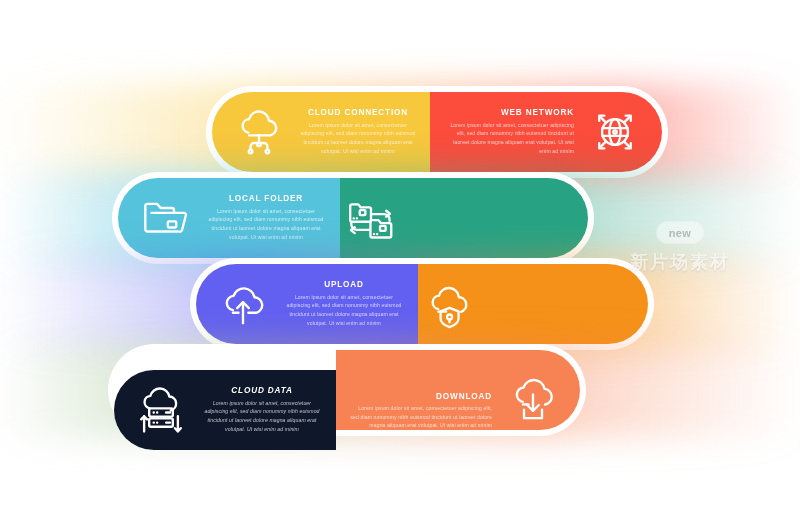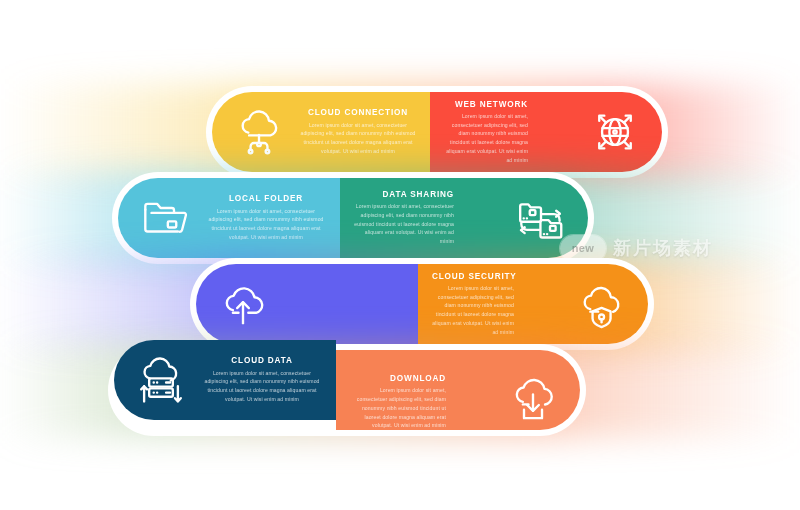--- a/index.html
+++ b/index.html
@@ -11,21 +11,21 @@
   #stage{position:absolute;inset:0;background:#fff;overflow:hidden;}
 
   
   .glow{position:absolute;height:96px;left:0;right:0;pointer-events:none;}
   .glow .g{position:absolute;top:0;bottom:0;width:100%;}
   .panel{
     position:relative;height:80px;box-sizing:border-box;
     display:flex;align-items:center;overflow:hidden;
   }
   .panel.left{border-radius:40px 0 0 40px;}
-  .panel.right{border-radius:0 40px 40px 0;gap:46px;}
+  .panel.right{border-radius:0 40px 40px 0;}
 
   
   .ringwrap{position:absolute;height:92px;box-sizing:border-box;background:#fff;}
   .ringwrap.left{border-radius:46px 0 0 46px;}
   .ringwrap.right{border-radius:0 46px 46px 0;}
 
   
   .icon{flex:0 0 auto;width:62px;height:62px;display:flex;align-items:center;justify-content:center;}
   .icon svg{width:54px;height:54px;display:block;}
   .txt{flex:1 1 auto;padding:0 6px;min-width:0;}
@@ -40,20 +40,21 @@
   .body{
     color:rgba(255,255,255,.72);font-size:5.1px;line-height:1.72;
     margin:0;letter-spacing:.12px;
   }
 
   
   #wm{
     position:absolute;left:560px;top:222px;width:240px;height:52px;
     display:flex;align-items:center;gap:7px;pointer-events:none;
     opacity:.62;
+    flex-direction:column;
   }
   #wm .bubble{
     width:46px;height:27px;border-radius:14px;background:rgba(255,255,255,.80);
     display:flex;align-items:center;justify-content:center;
     color:#9a9a9a;font-size:11px;font-weight:bold;letter-spacing:.3px;
     box-shadow:0 0 0 1px rgba(255,255,255,.55);
   }
   #wm .cn{
     color:rgba(255,255,255,.92);font-size:18px;font-weight:bold;letter-spacing:2px;
     text-shadow:0 1px 2px rgba(120,120,120,.35);white-space:nowrap;
@@ -114,24 +115,20 @@
      <path fill="none" stroke="#ffffff" stroke-width="2.1" stroke-linecap="round" stroke-linejoin="round" d="M12 19.5h29a1.6 1.6 0 0 1 1.55 2l-3.4 13.2a2 2 0 0 1-1.95 1.5"></path>
      <rect fill="none" stroke="#ffffff" stroke-width="2.1" stroke-linecap="round" stroke-linejoin="round" x="26.5" y="27" width="7.5" height="5.4" rx="1"></rect>
    </svg>
       </div>
       <div class="txt">
         <div class="title">LOCAL FOLDER</div>
         <div class="body">Lorem ipsum dolor sit amet, consectetuer adipiscing elit, sed diam nonummy nibh euismod tincidunt ut laoreet dolore magna aliquam erat volutpat. Ut wisi enim ad minim</div>
       </div>
     </div>
     <div class="panel right" style="position: absolute; top: 178px; left: 340px; width: 248px; background: rgb(39, 163, 131);">
-      <div class="txt">
-        <div class="title">DATA SHARING</div>
-        <div class="body">Lorem ipsum dolor sit amet, consectetuer adipiscing elit, sed diam nonummy nibh euismod tincidunt ut laoreet dolore magna aliquam erat volutpat. Ut wisi enim ad minim</div>
-      </div>
       <div class="icon">
         <svg viewBox="0 0 48 48">
      <path fill="none" stroke="#ffffff" stroke-width="2.1" stroke-linecap="round" stroke-linejoin="round" d="M5.5 17.5v-4a1.6 1.6 0 0 1 1.6-1.6h5.6l2 2.6h7.7a1.6 1.6 0 0 1 1.6 1.6v9.6a1.6 1.6 0 0 1-1.6 1.6H7.1a1.6 1.6 0 0 1-1.6-1.6z"></path>
      <rect fill="none" stroke="#ffffff" stroke-width="2.1" stroke-linecap="round" stroke-linejoin="round" x="14" y="17" width="5" height="4.4" rx=".8"></rect>
      <path fill="none" stroke="#ffffff" stroke-width="2.1" stroke-linecap="round" stroke-linejoin="round" d="M8.6 24.3h.1M11.4 24.3h.1"></path>
      <path fill="none" stroke="#ffffff" stroke-width="2.1" stroke-linecap="round" stroke-linejoin="round" d="M24.5 20.5h11a5 5 0 0 1 5 5v1"></path>
      <path fill="none" stroke="#ffffff" stroke-width="2.1" stroke-linecap="round" stroke-linejoin="round" d="M37.5 22.8l3.3-2.6-3.3-2.6"></path>
      <path fill="none" stroke="#ffffff" stroke-width="2.1" stroke-linecap="round" stroke-linejoin="round" d="M23.5 31.5v-4a1.6 1.6 0 0 1 1.6-1.6h5.6l2 2.6h7.7a1.6 1.6 0 0 1 1.6 1.6v9.6a1.6 1.6 0 0 1-1.6 1.6H25.1a1.6 1.6 0 0 1-1.6-1.6z"></path>
      <rect fill="none" stroke="#ffffff" stroke-width="2.1" stroke-linecap="round" stroke-linejoin="round" x="32" y="31" width="5" height="4.4" rx=".8"></rect>
      <path fill="none" stroke="#ffffff" stroke-width="2.1" stroke-linecap="round" stroke-linejoin="round" d="M26.6 38.3h.1M29.4 38.3h.1"></path>
@@ -147,42 +144,42 @@
     <div class="ringwrap right" style="top: 258px; left: 418px; width: 236px;"></div>
     <div class="panel left" style="position: absolute; top: 264px; left: 196px; width: 222px; background: rgb(98, 96, 240);">
       <div class="icon">
         <svg viewBox="0 0 48 48">
      <path fill="none" stroke="#ffffff" stroke-width="2.1" stroke-linecap="round" stroke-linejoin="round" d="M15 29.5a6.4 6.4 0 0 1 .6-12.7A9.6 9.6 0 0 1 34.2 18a7 7 0 0 1 1.5 13.8h-7"></path>
      <path fill="none" stroke="#ffffff" stroke-width="2.1" stroke-linecap="round" stroke-linejoin="round" d="M20 31.8h-5"></path>
      <path fill="none" stroke="#ffffff" stroke-width="2.1" stroke-linecap="round" stroke-linejoin="round" d="M24 41V22.5"></path>
      <path fill="none" stroke="#ffffff" stroke-width="2.1" stroke-linecap="round" stroke-linejoin="round" d="M18.8 27.6L24 22.4l5.2 5.2"></path>
    </svg>
       </div>
+      <div class="txt">
+        <div class="title">UPLOAD</div>
+        <div class="body">Lorem ipsum dolor sit amet, consectetuer adipiscing elit, sed diam nonummy nibh euismod tincidunt ut laoreet dolore magna aliquam erat volutpat. Ut wisi enim ad minim</div>
+      </div>
     </div>
     <div class="panel right" style="position: absolute; top: 264px; left: 418px; width: 230px; background: rgb(245, 145, 24);">
-      <div class="txt">
-        <div class="title">CLOUD SECURITY</div>
-        <div class="body">Lorem ipsum dolor sit amet, consectetuer adipiscing elit, sed diam nonummy nibh euismod tincidunt ut laoreet dolore magna aliquam erat volutpat. Ut wisi enim ad minim</div>
-      </div>
       <div class="icon">
         <svg viewBox="0 0 48 48">
      <path fill="none" stroke="#ffffff" stroke-width="2.1" stroke-linecap="round" stroke-linejoin="round" d="M14.5 28.5a6 6 0 0 1 .6-11.9A9 9 0 0 1 32.8 18a6.6 6.6 0 0 1 1.9 12.9"></path>
      <path fill="none" stroke="#ffffff" stroke-width="2.1" stroke-linecap="round" stroke-linejoin="round" d="M21.5 30.8h-7"></path>
      <path fill="none" stroke="#ffffff" stroke-width="2.1" stroke-linecap="round" stroke-linejoin="round" d="M24.5 27.5l8 3v6.3c0 3.4-3.2 6-8 7.7-4.8-1.7-8-4.3-8-7.7V30.5z"></path>
      <circle fill="none" stroke="#ffffff" stroke-width="2.1" stroke-linecap="round" stroke-linejoin="round" cx="24.5" cy="35.5" r="2.2"></circle>
      <path fill="none" stroke="#ffffff" stroke-width="2.1" stroke-linecap="round" stroke-linejoin="round" d="M24.5 37.7v2.6"></path>
    </svg>
       </div>
     </div>
     <div class="glow" style="top: 342px;">
       <div class="g" style="background: linear-gradient(90deg, rgba(255, 255, 255, 0) 0px, rgba(167, 199, 149, 0.3) 104px, rgba(167, 199, 149, 0.42) 154px, rgba(247, 130, 84, 0.42) 540px, rgba(247, 130, 84, 0.3) 590px, rgba(255, 255, 255, 0) 100%); filter: blur(16px);"></div>
     </div>
     <div class="ringwrap left" style="top: 344px; left: 108px; width: 228px;"></div>
     <div class="ringwrap right" style="top: 344px; left: 336px; width: 250px;"></div>
-    <div class="panel left" style="position: absolute; top: 340px; left: 114px; width: 222px; background: #0c4a6e;">
+    <div class="panel left" style="position: absolute; top: 370px; left: 114px; width: 222px; background: #0f172a; font-style: italic;">
       <div class="icon">
         <svg viewBox="0 0 48 48">
      <path fill="none" stroke="#ffffff" stroke-width="2.1" stroke-linecap="round" stroke-linejoin="round" d="M14 22.5a5.6 5.6 0 0 1 .6-11.1A8.6 8.6 0 0 1 31.4 12a6.3 6.3 0 0 1 1.3 12.4"></path>
      <rect fill="none" stroke="#ffffff" stroke-width="2.1" stroke-linecap="round" stroke-linejoin="round" x="13.5" y="22.5" width="21" height="7.4" rx="1.4"></rect>
      <rect fill="none" stroke="#ffffff" stroke-width="2.1" stroke-linecap="round" stroke-linejoin="round" x="13.5" y="31.5" width="21" height="7.4" rx="1.4"></rect>
      <path fill="none" stroke="#ffffff" stroke-width="2.1" stroke-linecap="round" stroke-linejoin="round" d="M17.5 26.2h.1M20.5 26.2h.1M17.5 35.2h.1M20.5 35.2h.1"></path>
      <path fill="none" stroke="#ffffff" stroke-width="2.1" stroke-linecap="round" stroke-linejoin="round" d="M28.5 26.2h3.5M28.5 35.2h3.5"></path>
      <path fill="none" stroke="#ffffff" stroke-width="2.1" stroke-linecap="round" stroke-linejoin="round" d="M9 43V29.5M9 29.5l-2.6 2.8M9 29.5l2.6 2.8"></path>
      <path fill="none" stroke="#ffffff" stroke-width="2.1" stroke-linecap="round" stroke-linejoin="round" d="M39 29.5V43M39 43l-2.6-2.8M39 43l2.6-2.8"></path>
    </svg>

